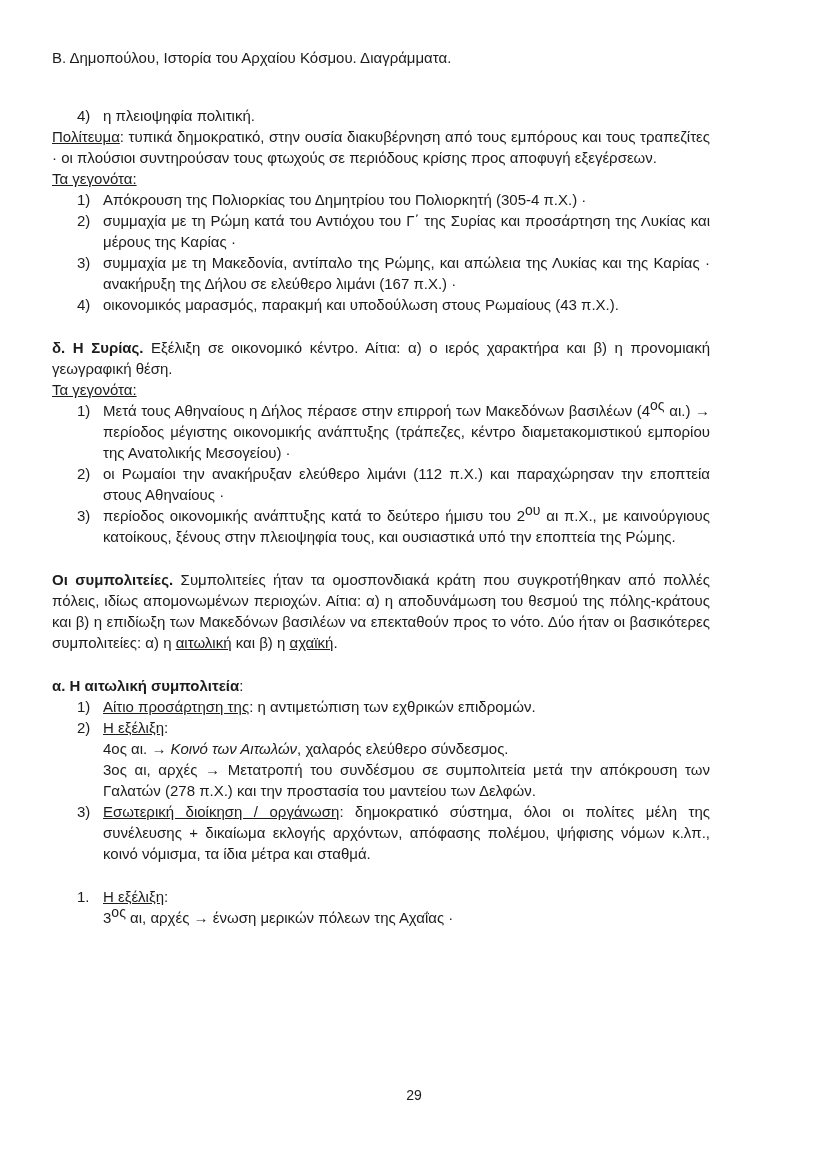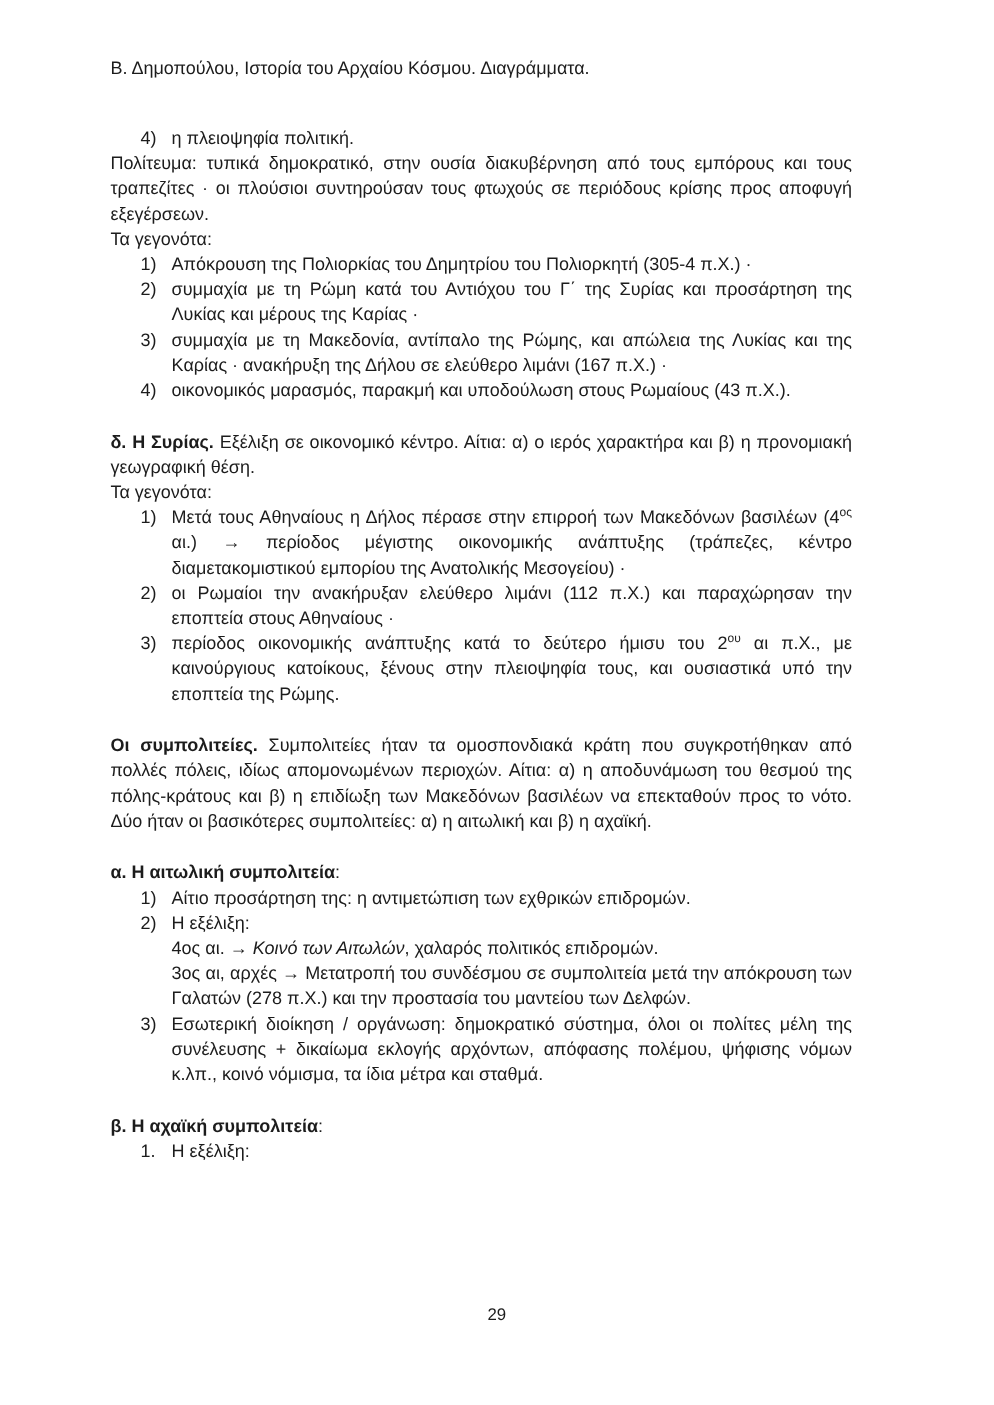--- a/index.html
+++ b/index.html
@@ -7,35 +7,35 @@
   body {
     width: 828px;
     height: 1171px;
     position: relative;
     font-family: "Liberation Sans", sans-serif;
     color: #1c1c1c;
   }
   .page {
     position: absolute;
     inset: 0;
-    padding: 47px 118px 0 92px;
+    padding: 47px 118px 0 52px;
     font-size: 15px;
     line-height: 21px;
   }
   .para { text-align: justify; }
-  .u { }
+  .u { text-decoration: underline; }
   .b { font-weight: bold; }
   .i { font-style: italic; }
   .gap { height: 22px; }
   .header-line { margin-bottom: 37px; }
   .li { display: flex; margin-left: 25px; }
   .li .num { flex: 0 0 26px; }
   .li .body { flex: 1; text-align: justify; }
   .sub { margin-left: 51px; text-align: justify; }
-  sup { font-size: 10px; line-height: 0; vertical-align: super; }
+  sup { font-size: 14px; line-height: 0; vertical-align: super; }
   .page-number {
     position: absolute;
     bottom: 68px;
     left: 0;
     width: 100%;
     text-align: center;
     font-size: 14px;
   }
 </style>
 </head>
@@ -101,35 +101,35 @@
   <div class="li">
     <span class="num">1)</span>
     <span class="body"><span class="u">Αίτιο προσάρτηση της</span><span>: η αντιμετώπιση των εχθρικών επιδρομών.</span></span>
   </div>
 
   <div class="li">
     <span class="num">2)</span>
     <span class="body"><span class="u">Η εξέλιξη</span><span>:</span></span>
   </div>
 
-  <p class="para sub"><span>4ος αι. → </span><span class="i">Κοινό των Αιτωλών</span><span>, χαλαρός πολιτικός επιδρομών.</span></p>
+  <p class="para sub"><span>4ος αι. → </span><span class="i">Κοινό των Αιτωλών</span><span>, χαλαρός ελεύθερο σύνδεσμος.</span></p>
 
   <p class="para sub">3ος αι, αρχές → Μετατροπή του συνδέσμου σε συμπολιτεία μετά την απόκρουση των Γαλατών (278 π.Χ.) και την προστασία του μαντείου των Δελφών.</p>
 
 
   <div class="li">
     <span class="num">3)</span>
     <span class="body"><span class="u">Εσωτερική διοίκηση / οργάνωση</span><span>: δημοκρατικό σύστημα, όλοι οι πολίτες μέλη της συνέλευσης + δικαίωμα εκλογής αρχόντων, απόφασης πολέμου, ψήφισης νόμων κ.λπ., κοινό νόμισμα, τα ίδια μέτρα και σταθμά.</span></span>
   </div>
 
   <div class="gap"></div>
 
-  <p class="para"><span class="b">β. Η αχαϊκή συμπολιτεία</span><span>:</span></p>
 
   <div class="li">
     <span class="num">1.</span>
     <span class="body"><span class="u">Η εξέλιξη</span><span>:</span></span>
   </div>
 
+  <p class="para sub"><span>3</span><sup>ος</sup><span> αι, αρχές → ένωση μερικών πόλεων της Αχαΐας ·</span></p>
 
 </div>
 
 <div class="page-number">29</div>
 
 </body></html>

